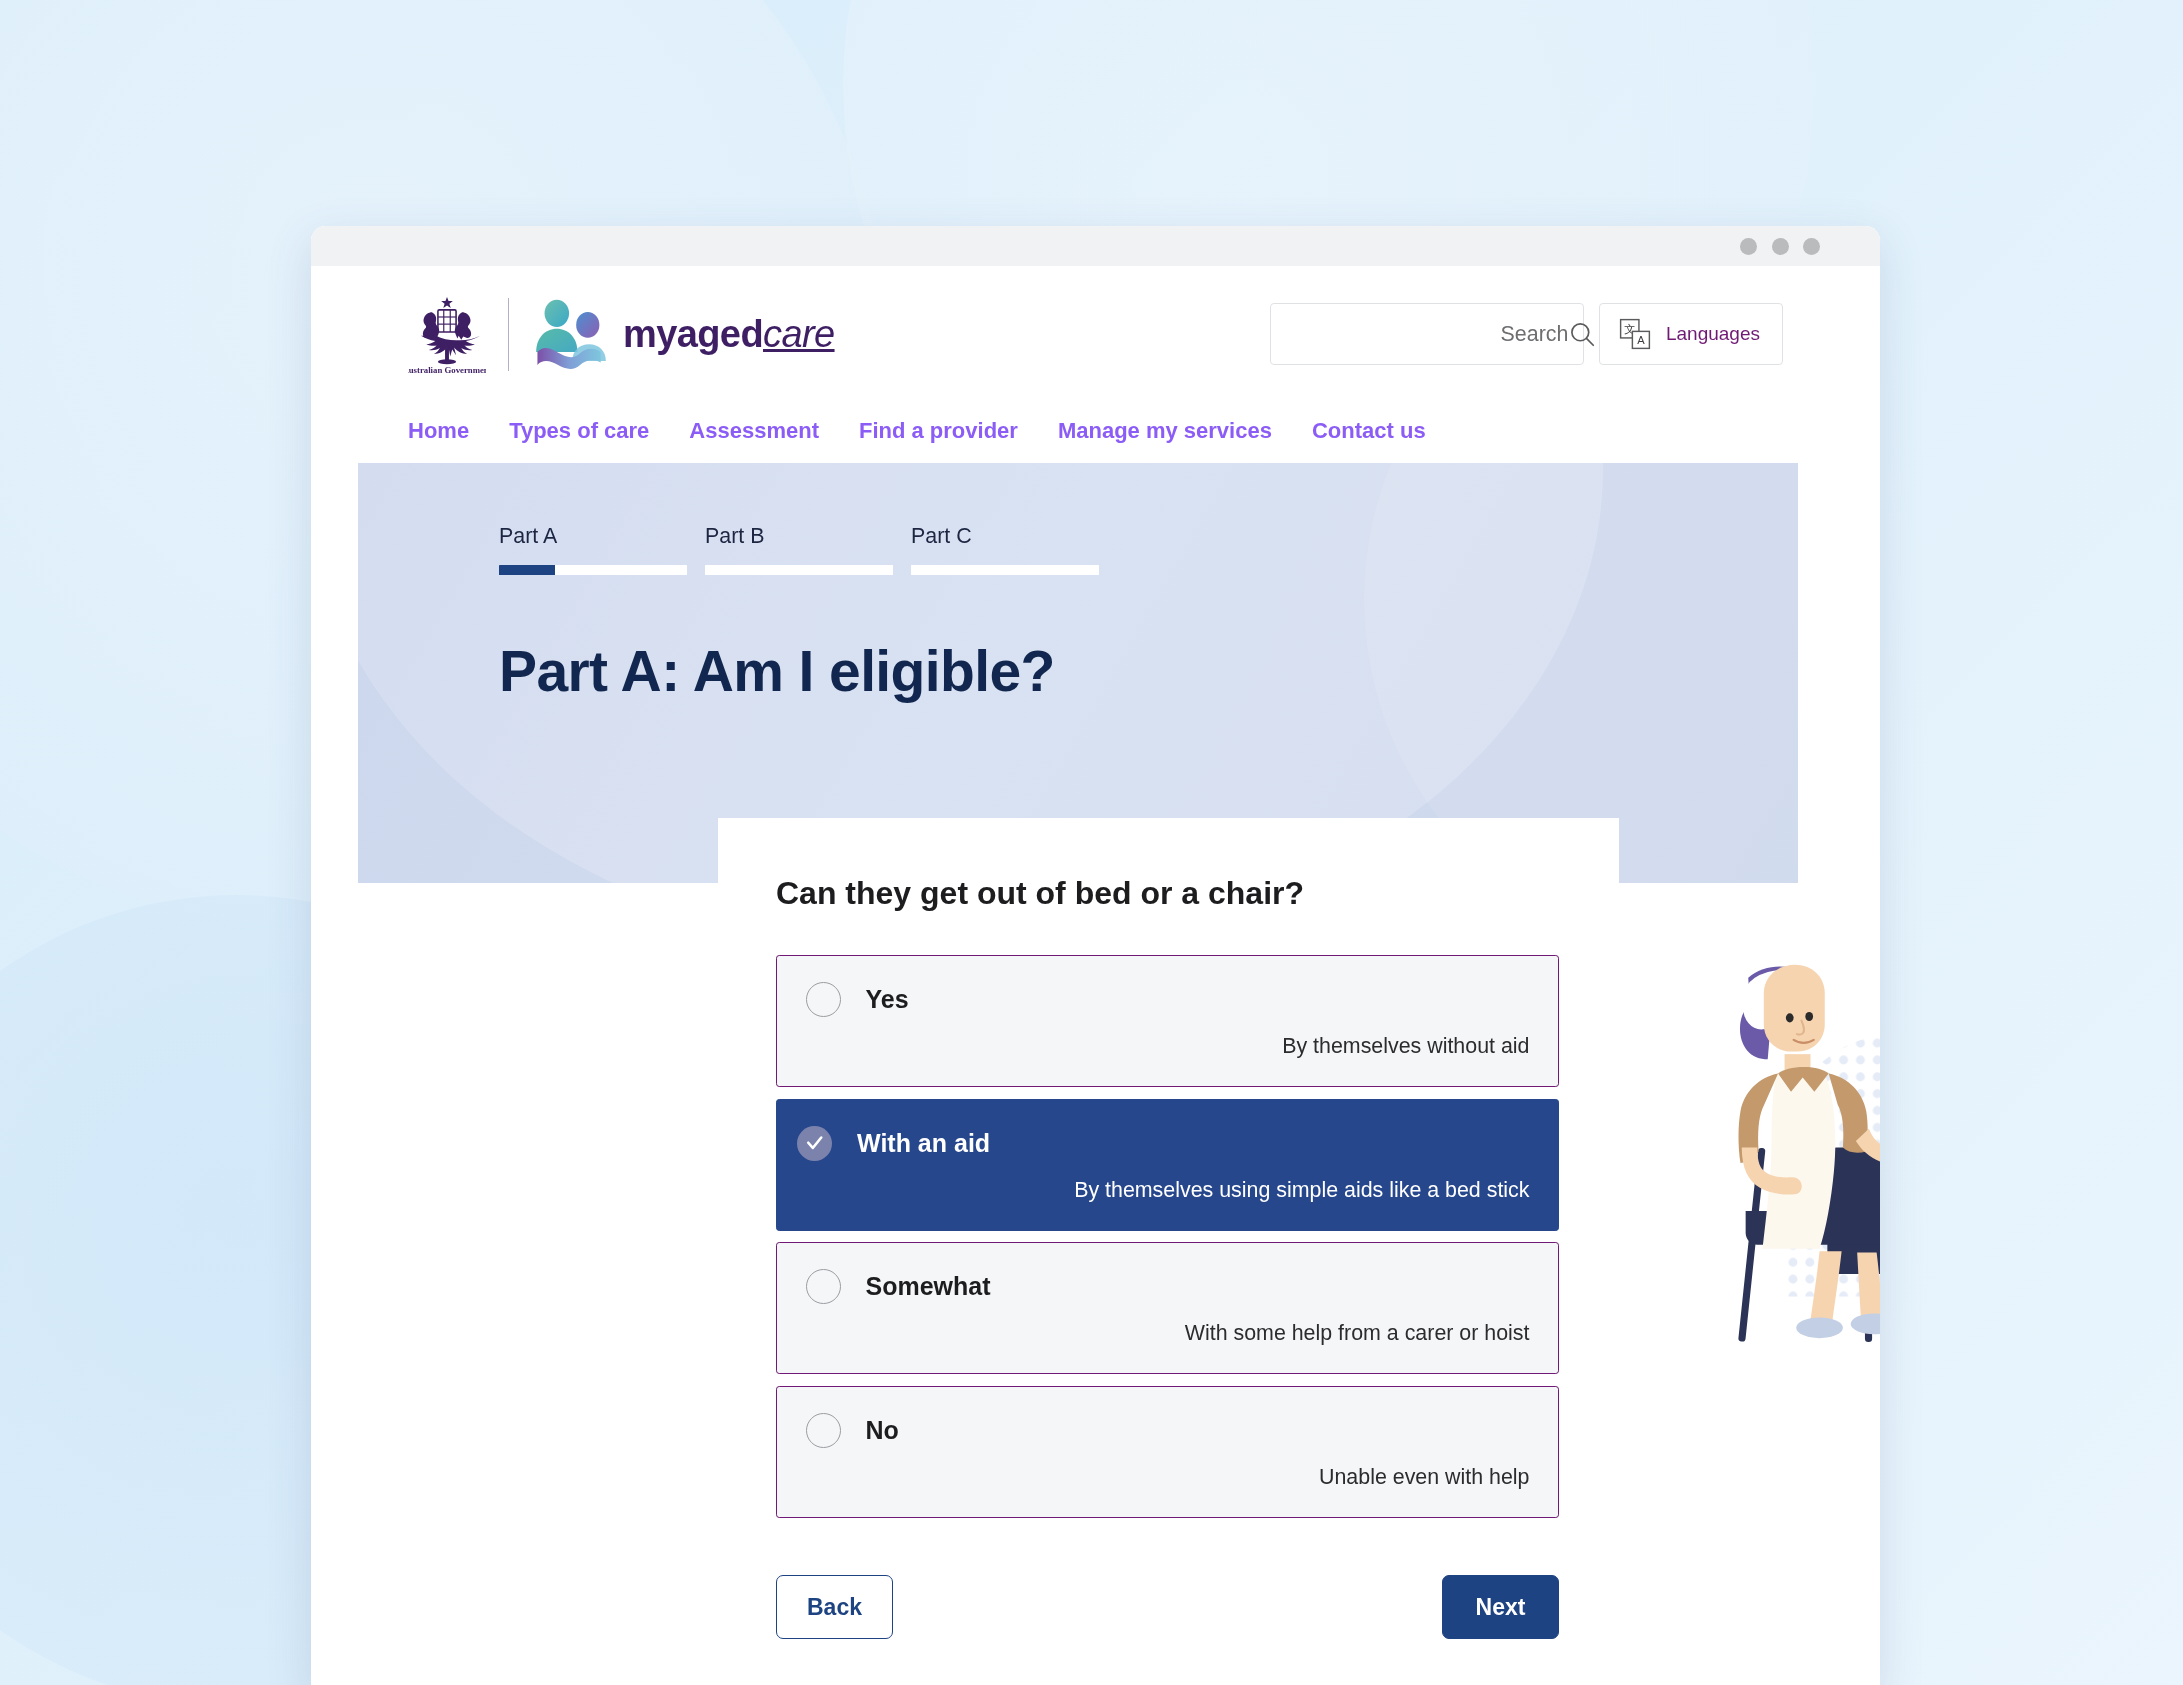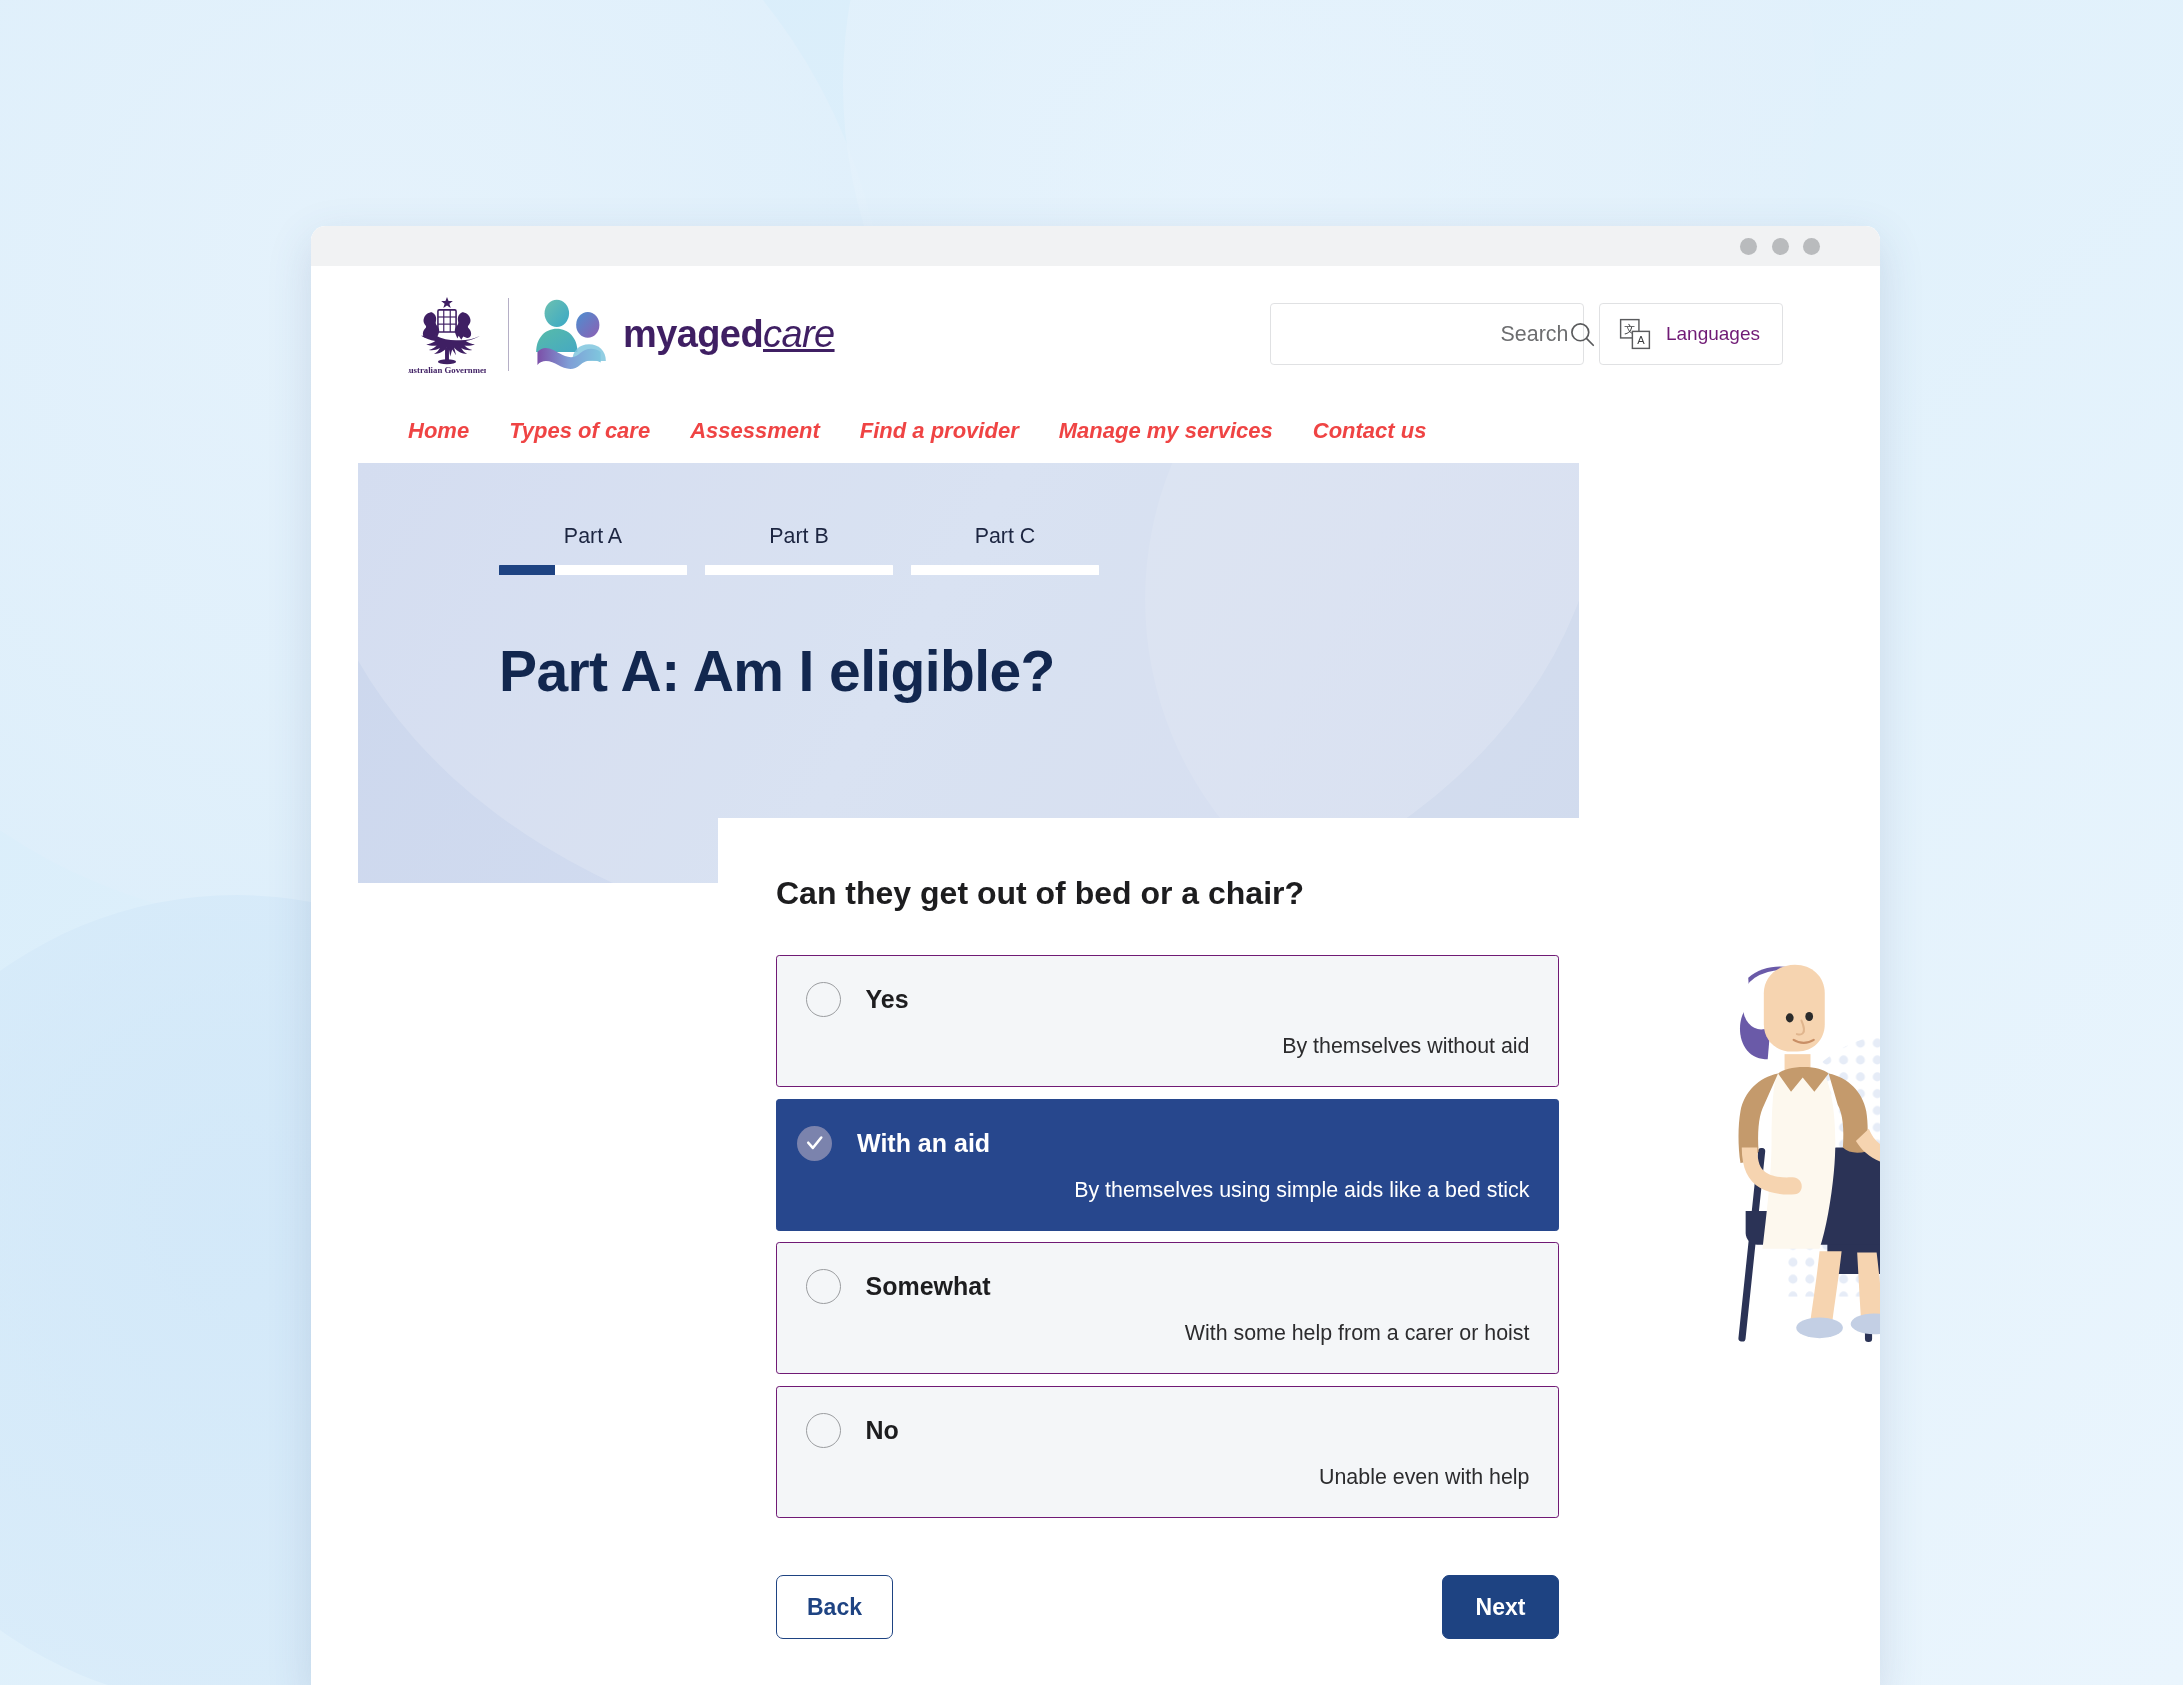--- a/index.html
+++ b/index.html
@@ -109,35 +109,33 @@
   .lang-icon { width: 34px; height: 34px; flex: none; }
   .lang-label { font-size: 19px; color: #701a75; white-space: nowrap; }
 
   
   .site-nav {
     display: flex; align-items: center; gap: 0;
     padding: 0 97px;
     height: 58px;
   }
   .nav-item {
-    font-size: 22px; font-weight: 700; color: #ef4444;
+    font-size: 22px; font-weight: 700; color: #8b5cf6;
     white-space: nowrap; cursor: pointer;
     margin-right: 40px;
-    font-style: italic;
   }
   .nav-item:last-child { margin-right: 0; }
 
   
   .hero {
     position: absolute;
     left: 47px; top: 197px;
-    width: 1221px; height: 420px;
+    width: 1440px; height: 420px;
     background: linear-gradient(120deg, #ccd7ed 0%, #d2dcf0 45%, #ccd7ec 100%);
     overflow: hidden;
-    text-align: center;
   }
   .hero-arc {
     position: absolute;
     left: -52px; top: -480px;
     width: 1297px; height: 973px;
     border-radius: 50%;
     background: rgba(255,255,255,.17);
   }
   .hero-arc2 {
     position: absolute;

